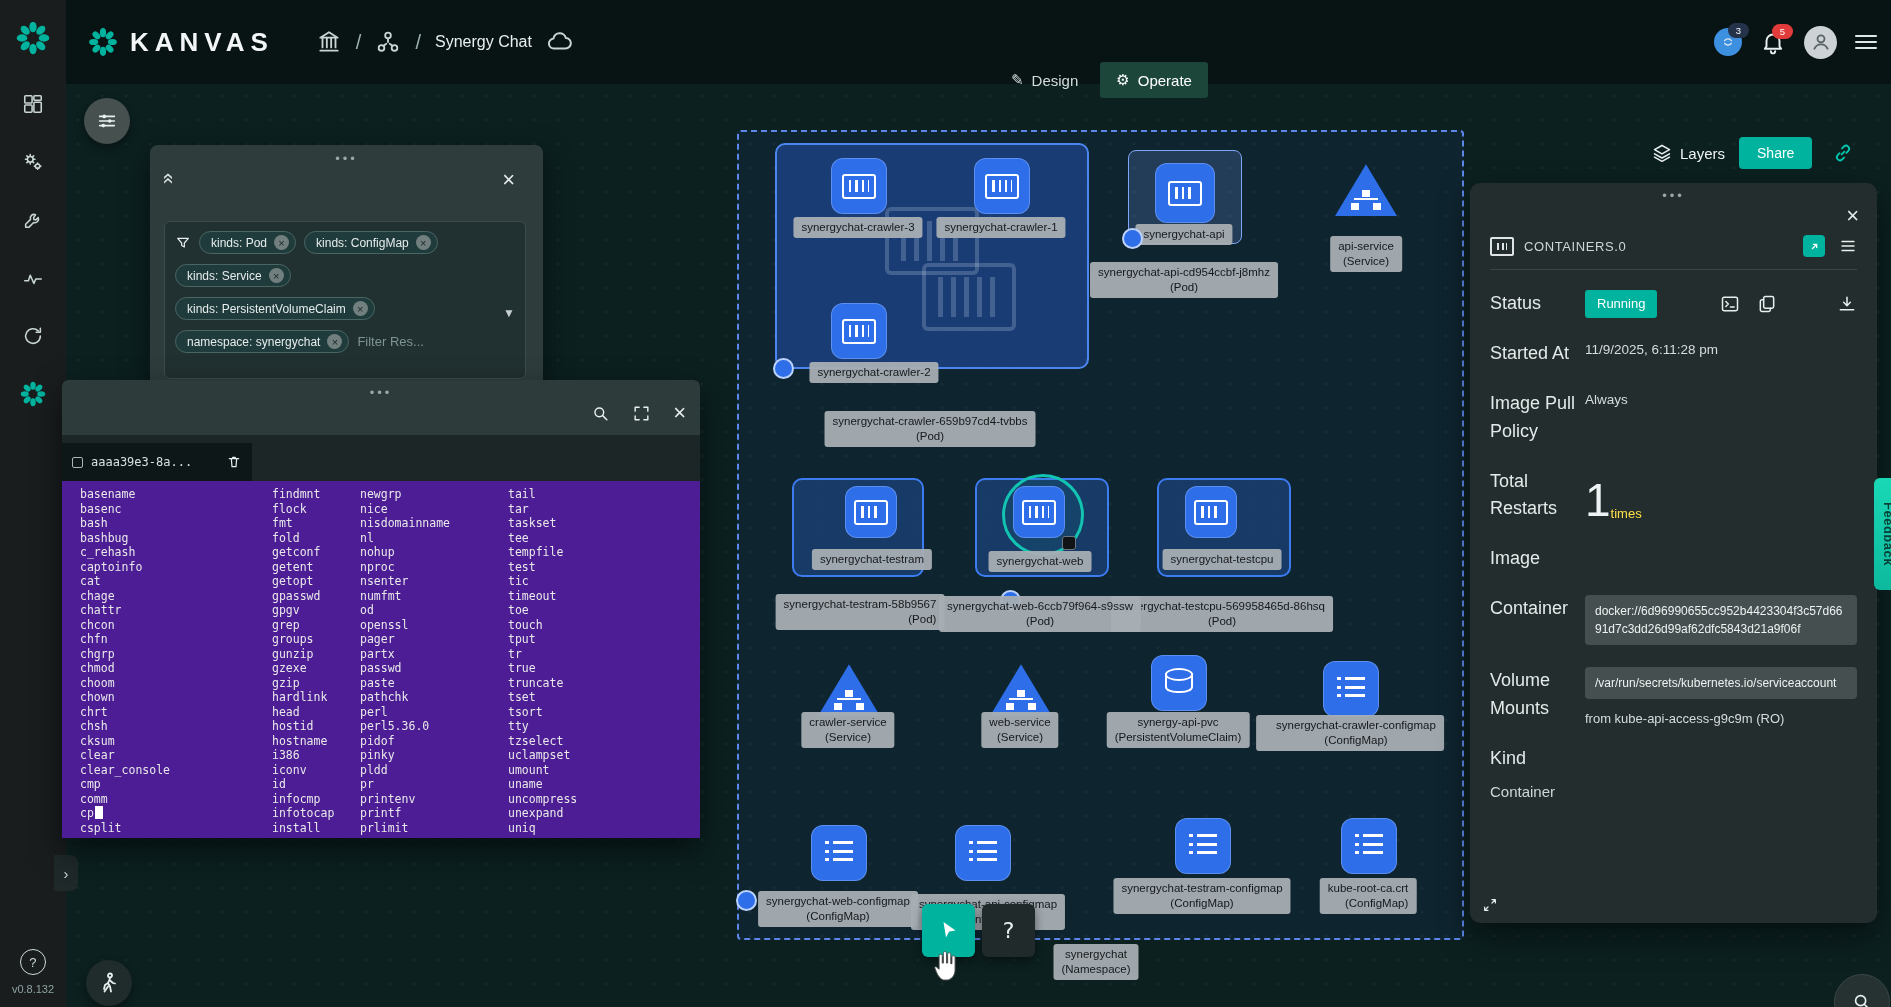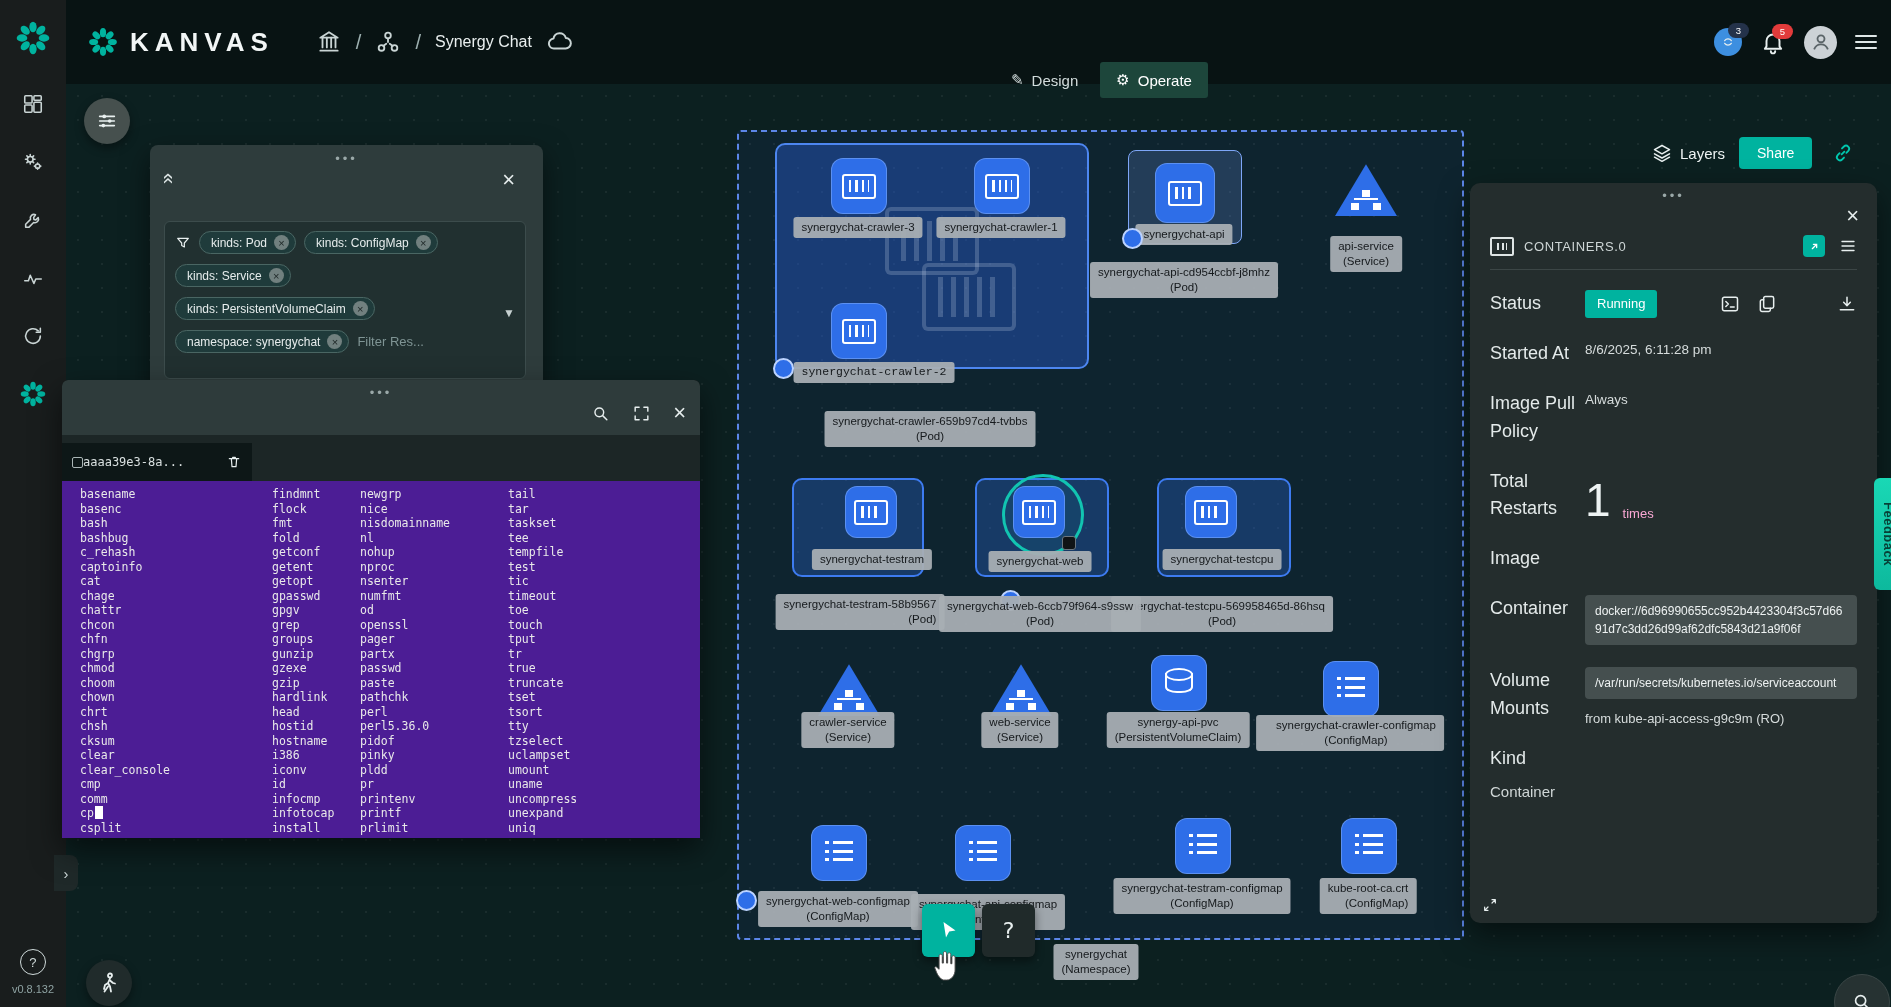--- a/index.html
+++ b/index.html
@@ -99,21 +99,21 @@
   .chip-x::after{content:"×";}
   .placeholder{color:#7f9494;font-size:13px;}
   .dd-chevron{position:absolute;right:10px;top:84px;color:#c6d0d0;font-size:12px;}
   .dd-chevron::after{content:"▼";}
 
   
   .terminal{position:absolute;left:62px;top:380px;width:638px;height:458px;z-index:25;border-radius:6px 6px 0 0;box-shadow:0 12px 30px rgba(0,0,0,.55);background:#000;}
   .term-head{position:absolute;left:0;top:0;right:0;height:55px;background:#2e3b3b;border-radius:6px 6px 0 0;}
   .term-icons{position:absolute;right:14px;top:22px;display:flex;gap:22px;align-items:center;}
   .term-tabs{position:absolute;left:0;top:55px;right:0;height:46px;background:#1c2626;}
-  .term-tab{position:absolute;left:0;top:8px;width:190px;height:38px;background:#0d1717;display:flex;align-items:center;padding:0 10px;box-sizing:border-box;color:#d9e0e0;font-size:12px;font-family:"DejaVu Sans Mono",monospace;}
+  .term-tab{position:absolute;left:0;top:8px;width:190px;height:38px;background:#0d1717;display:flex;align-items:center;gap:8px;padding:0 10px;box-sizing:border-box;color:#d9e0e0;font-size:12px;font-family:"DejaVu Sans Mono",monospace;}
   .term-tab::before{content:"";width:9px;height:9px;border:1.5px solid #aab6b6;border-radius:2px;flex:none;}
   .term-body{position:absolute;left:0;top:101px;right:0;bottom:0;background:#4c1d95;overflow:hidden;}
   .tcol{position:absolute;top:6px;font-family:"DejaVu Sans Mono",monospace;font-size:11.5px;line-height:14.5px;color:#e9e9e9;white-space:pre;}
   .tcol div{height:14.5px;}
   .cursor-block{position:absolute;width:8px;height:13px;background:#fff;}
 
   
   .details{position:absolute;left:1470px;top:183px;width:407px;height:740px;background:#242d2d;border-radius:10px;z-index:30;box-shadow:0 12px 30px rgba(0,0,0,.5);box-sizing:border-box;}
   .dp-top{position:absolute;left:0;top:5px;width:100%;text-align:center;}
   .dp-x{position:absolute;right:18px;top:22px;}
@@ -124,21 +124,21 @@
   .dp-head-right{margin-left:auto;display:flex;gap:14px;align-items:center;}
   .teal-sq{width:22px;height:22px;border-radius:4px;background:#00b39f;display:flex;align-items:center;justify-content:center;}
   .dp-divider{border-bottom:1px solid #3c4646;margin-bottom:20px;}
   .dp-row{display:flex;margin-bottom:22px;}
   .dp-label{width:95px;flex:none;font-size:18px;color:#e4eaea;line-height:1.55;}
   .dp-value{flex:1;font-size:13.5px;color:#d6dcdc;line-height:1.5;}
   .run-badge{display:inline-block;background:#00b39f;color:#fff;font-size:13px;padding:4px 12px;border-radius:3px;}
   .status-icons{margin-left:auto;display:flex;align-items:center;gap:17px;}
   .status-icons .gap{width:26px;}
   .bignum{font-size:46px;font-weight:300;color:#eef3f3;line-height:1;}
-  .bignum-suffix{font-size:13px;color:#f9a8d4;margin-left:12px;}
+  .bignum-suffix{font-size:13px;color:#fde047;margin-left:0;}
   .val-box{background:#454f4f;border-radius:4px;padding:7px 10px;font-size:12px;color:#eef2f2;line-height:1.5;word-break:break-all;}
   .vol-note{font-size:13px;color:#d6dcdc;margin-top:10px;}
   .dp-expand{position:absolute;left:12px;bottom:10px;}
 
   
   .feedback{position:absolute;left:1874px;top:478px;width:28px;height:112px;background:linear-gradient(#19d8b5,#0db99d);border-radius:6px 0 0 6px;z-index:31;display:flex;align-items:center;justify-content:center;}
   .feedback span{writing-mode:vertical-rl;font-size:13px;font-weight:700;color:#073f36;letter-spacing:.5px;}
   .zoom-fab{position:absolute;left:1834px;top:974px;width:54px;height:54px;border-radius:50%;background:#263232;border:1px solid #3a4646;z-index:15;display:flex;align-items:center;justify-content:center;}
   .walk-fab{position:absolute;left:86px;top:960px;width:46px;height:46px;border-radius:50%;background:#202b2b;z-index:15;display:flex;align-items:center;justify-content:center;box-shadow:0 4px 10px rgba(0,0,0,.4);}
 </style>
@@ -153,21 +153,21 @@
 
     <div class="abs group-box" style="left:709px;top:59px;width:310px;height:222px;">
       <div class="abs wm" style="left:108px;top:62px;"></div>
       <div class="abs wm" style="left:145px;top:118px;"></div>
     </div>
     <div class="abs pod" style="left:765px;top:74px;"></div>
     <div class="abs pod" style="left:908px;top:74px;"></div>
     <div class="abs pod" style="left:765px;top:219px;"></div>
     <div class="abs klabel" style="left:792px;top:133px;">synergychat-crawler-3</div>
     <div class="abs klabel" style="left:935px;top:133px;">synergychat-crawler-1</div>
-    <div class="abs klabel" style="left:808px;top:278px;font-family:Liberation Mono, monospace;">synergychat-crawler-2</div>
+    <div class="abs klabel" style="left:808px;top:278px;">synergychat-crawler-2</div>
     <div class="abs klabel" style="left:864px;top:327px;">
       <div>synergychat-crawler-659b97cd4-tvbbs</div>
       <div>(Pod)</div>
     </div>
 
     <div class="abs hl-box" style="left:1062px;top:66px;width:112px;height:92px;"></div>
     <div class="abs pod" style="left:1089px;top:79px;width:58px;height:58px;"></div>
     <div class="abs klabel" style="left:1118px;top:140px;">synergychat-api</div>
     <div class="abs klabel" style="left:1118px;top:178px;">
       <div>synergychat-api-cd954ccbf-j8mhz</div>
@@ -587,21 +587,21 @@
               <svg width="20" height="20" viewBox="0 0 24 24" class="ic-w">
                   <path d="M12 4v10M12 14l-4-4M12 14l4-4M4 19h16"></path>
                 </svg>
             </span>
           </span>
         </div>
       </div>
 
       <div class="dp-row">
         <div class="dp-label">Started At</div>
-        <div class="dp-value">8/6/2025, 6:11:28 pm</div>
+        <div class="dp-value">11/9/2025, 6:11:28 pm</div>
       </div>
 
       <div class="dp-row">
         <div class="dp-label">Image Pull Policy</div>
         <div class="dp-value">Always</div>
       </div>
 
       <div class="dp-row">
         <div class="dp-label">Total Restarts</div>
         <div class="dp-value" style="display:flex;align-items:flex-end;">

